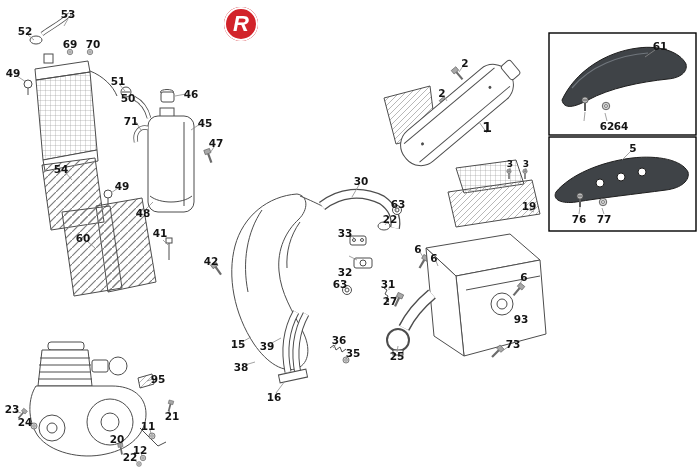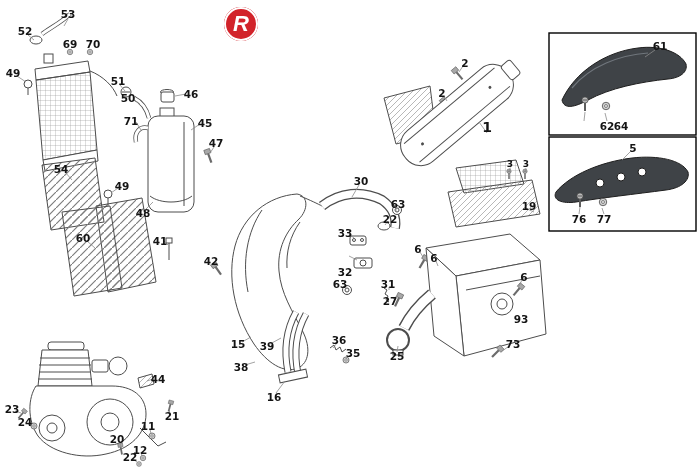--- a/index.html
+++ b/index.html
@@ -295,21 +295,21 @@
       <div class="part-label" style="left: 118px; top: 81px;">51</div>
       <div class="part-label" style="left: 128px; top: 98px;">50</div>
       <div class="part-label" style="left: 191px; top: 94px;">46</div>
       <div class="part-label" style="left: 131px; top: 121px;">71</div>
       <div class="part-label" style="left: 205px; top: 123px;">45</div>
       <div class="part-label" style="left: 216px; top: 143px;">47</div>
       <div class="part-label" style="left: 61px; top: 169px;">54</div>
       <div class="part-label" style="left: 122px; top: 186px;">49</div>
       <div class="part-label" style="left: 143px; top: 213px;">48</div>
       <div class="part-label" style="left: 83px; top: 238px;">60</div>
-      <div class="part-label" style="left: 160px; top: 241px;">41</div>
+      <div class="part-label" style="left: 160px; top: 233px;">41</div>
       <div class="part-label" style="left: 211px; top: 261px;">42</div>
       <div class="part-label" style="left: 361px; top: 181px;">30</div>
       <div class="part-label" style="left: 398px; top: 204px;">63</div>
       <div class="part-label" style="left: 390px; top: 219px;">22</div>
       <div class="part-label" style="left: 345px; top: 233px;">33</div>
       <div class="part-label" style="left: 345px; top: 272px;">32</div>
       <div class="part-label" style="left: 340px; top: 284px;">63</div>
       <div class="part-label" style="left: 388px; top: 284px;">31</div>
       <div class="part-label" style="left: 390px; top: 301px;">27</div>
       <div class="part-label" style="left: 418px; top: 249px;">6</div>
@@ -323,21 +323,21 @@
       <div class="part-label" style="left: 524px; top: 277px;">6</div>
       <div class="part-label" style="left: 521px; top: 319px;">93</div>
       <div class="part-label" style="left: 513px; top: 344px;">73</div>
       <div class="part-label" style="left: 397px; top: 356px;">25</div>
       <div class="part-label" style="left: 339px; top: 340px;">36</div>
       <div class="part-label" style="left: 353px; top: 353px;">35</div>
       <div class="part-label" style="left: 267px; top: 346px;">39</div>
       <div class="part-label" style="left: 238px; top: 344px;">15</div>
       <div class="part-label" style="left: 241px; top: 367px;">38</div>
       <div class="part-label" style="left: 274px; top: 397px;">16</div>
-      <div class="part-label" style="left: 158px; top: 379px;">44</div>
+      <div class="part-label" style="left: 158px; top: 379px;">95</div>
       <div class="part-label" style="left: 12px; top: 409px;">23</div>
       <div class="part-label" style="left: 25px; top: 422px;">24</div>
       <div class="part-label" style="left: 172px; top: 416px;">21</div>
       <div class="part-label" style="left: 148px; top: 426px;">11</div>
       <div class="part-label" style="left: 117px; top: 439px;">20</div>
       <div class="part-label" style="left: 140px; top: 450px;">12</div>
       <div class="part-label" style="left: 130px; top: 457px;">22</div>
       <div class="part-label" style="left: 660px; top: 46px;">61</div>
       <div class="part-label" style="left: 584px; top: 126px; margin-left: 37px;">64</div>
       <div class="part-label" style="left: 607px; top: 126px;">62</div>

